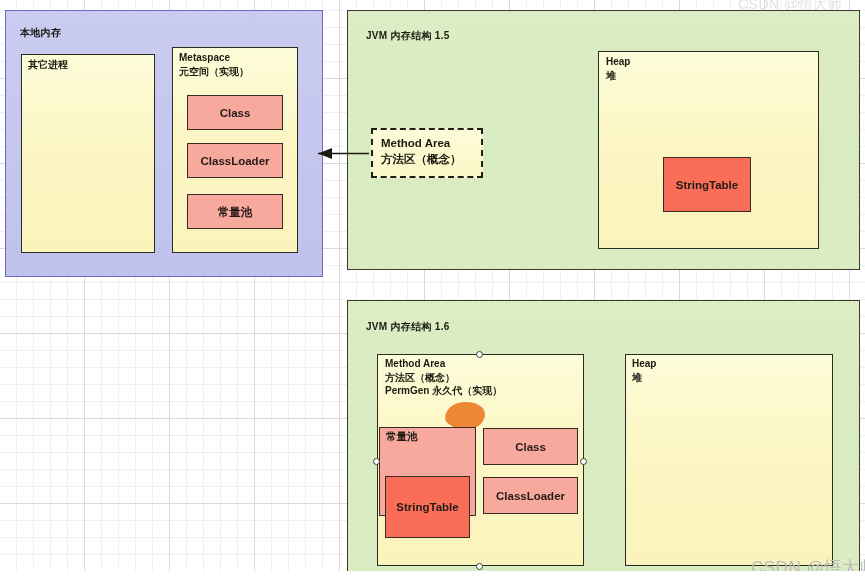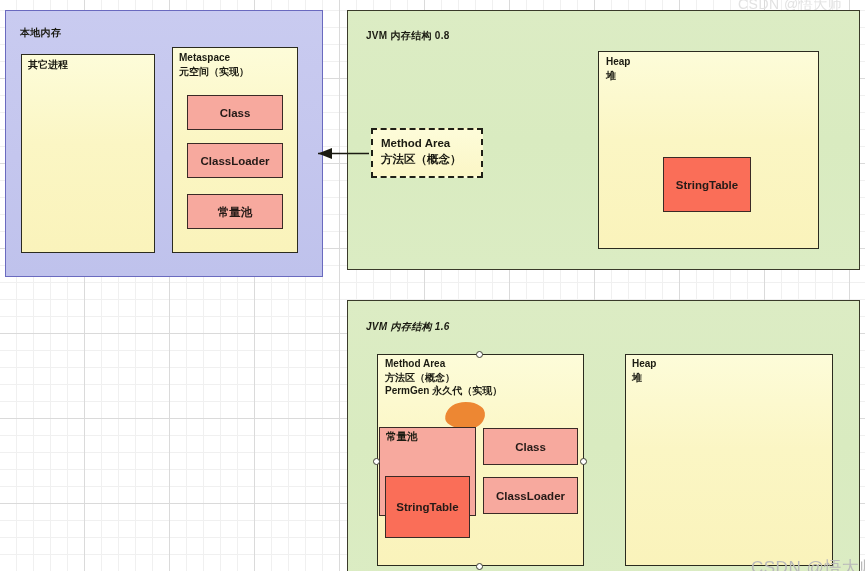--- a/index.html
+++ b/index.html
@@ -190,42 +190,42 @@
   </div>
   <div class="box salmon" style="left:187px; top:143px; width:96px; height:35px;">
     <span class="chip-text">ClassLoader</span>
   </div>
   <div class="box salmon" style="left:187px; top:194px; width:96px; height:35px;">
     <span class="chip-text">常量池</span>
   </div>
 
   <div class="box jvm-box" style="left:347px; top:10px; width:513px; height:260px;"></div>
 
-  <div class="title-zh" style="left:366px; top:29px;">JVM 内存结构 0.8</div>
+  <div class="title-zh" style="left:366px; top:29px;">JVM 内存结构 1.5</div>
 
   <div class="box dashed" style="left:371px; top:128px; width:112px; height:50px;">
     <div class="dashed-text">
       <div>Method Area</div>
       <div>方法区（概念）</div>
     </div>
   </div>
 
   <div class="box cream" style="left:598px; top:51px; width:221px; height:198px;"></div>
   <div class="label-block" style="left:606px; top:55px;">
     <div>Heap</div>
     <div>堆</div>
   </div>
 
   <div class="box salmon-strong" style="left:663px; top:129px; width:88px; height:55px;">
     <span class="chip-text">StringTable</span>
   </div>
 
   <div class="box jvm-box" style="left:347px; top:300px; width:513px; height:287px;"></div>
 
-  <div class="title-zh" style="left:366px; top:320px;font-style:italic;">JVM 内存结构 1.6</div>
+  <div class="title-zh" style="left:366px; top:320px;">JVM 内存结构 1.6</div>
 
   <div class="box cream" style="left:377px; top:354px; width:207px; height:212px;"></div>
   <div class="label-block" style="left:385px; top:357px;">
     <div>Method Area</div>
     <div>方法区（概念）</div>
     <div>PermGen 永久代（实现）</div>
   </div>
 
   <div class="blob" style="left:445px; top:402px;"></div>
 

